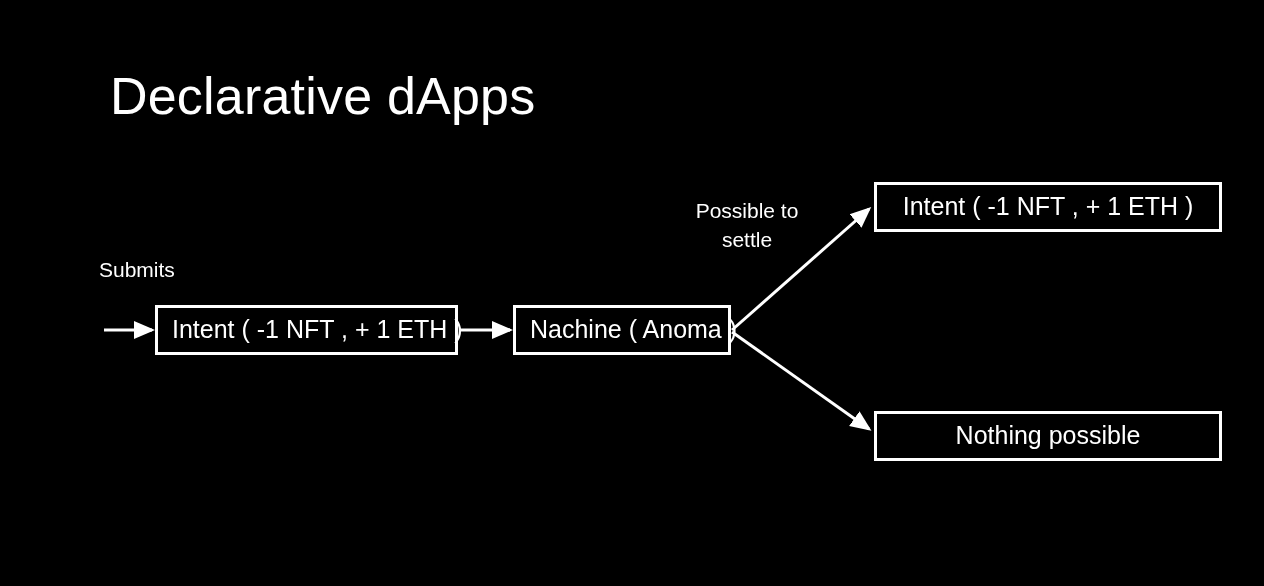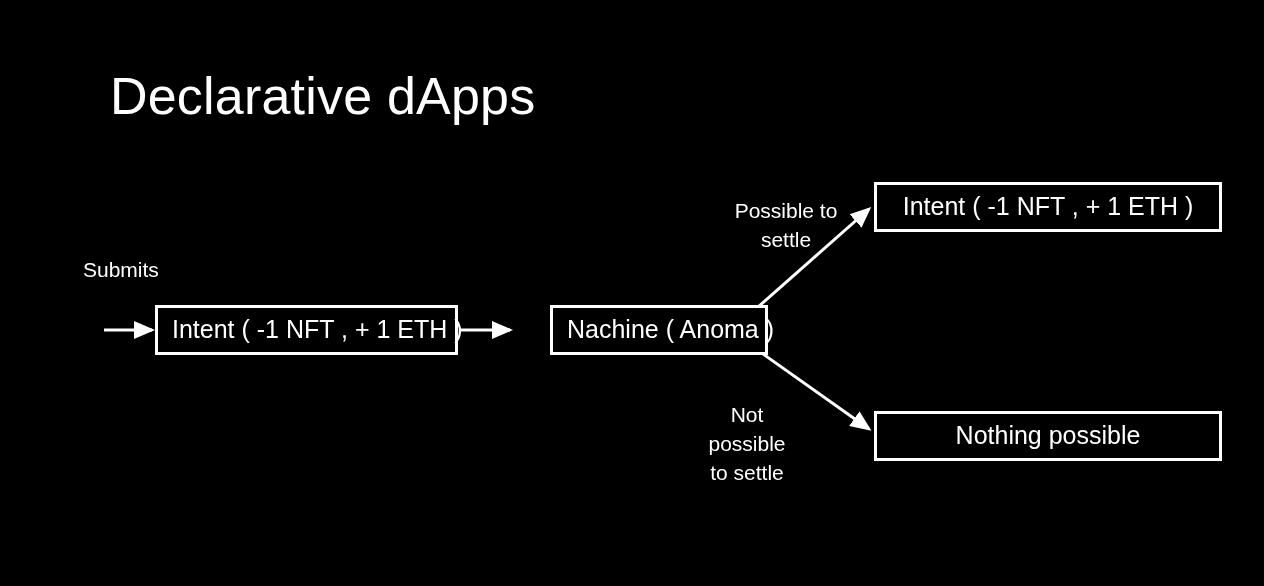--- a/index.html
+++ b/index.html
@@ -36,33 +36,33 @@
     align-items: center;
     font-size: 25px;
     line-height: 1.1;
     white-space: nowrap;
   }
   .node.center { justify-content: center; }
   .node.left   { justify-content: flex-start; padding-left: 14px; }
 
   #node-user      { left: 25px;  top: 306px; width: 78px;  height: 49px; justify-content: center; }
   #node-intent-in { left: 155px; top: 305px; width: 303px; height: 50px; }
-  #node-machine   { left: 513px; top: 305px; width: 218px; height: 50px; margin-left: 37px; }
+  #node-machine   { left: 513px; top: 305px; width: 218px; height: 50px; }
   #node-intent-ok { left: 874px; top: 182px; width: 348px; height: 50px; }
   #node-nothing   { left: 874px; top: 411px; width: 348px; height: 50px; }
 
   .label {
     position: absolute;
     font-size: 21px;
     line-height: 29px;
     color: #ffffff;
     white-space: pre-line;
   }
-  #label-submits { left: 83px;  top: 255px; text-align: center; }
-  #label-possible { left: 688px; top: 196px; width: 118px; text-align: center; margin-left: 39px; }
+  #label-submits { left: 99px;  top: 255px; text-align: center; }
+  #label-possible { left: 688px; top: 196px; width: 118px; text-align: center; }
   #label-not-possible { left: 690px; top: 400px; width: 114px; text-align: center; }
 
   .connector { position: absolute; left: 0; top: 0; width: 1264px; height: 586px; pointer-events: none; }
 </style>
 </head>
 <body>
 
 <div id="slide">
 
   <div class="title">Declarative dApps</div>
@@ -106,17 +106,14 @@
 
   <div class="node center" id="node-nothing">
     <span>Nothing possible</span>
   </div>
 
   <div class="label" id="label-submits">Submits</div>
 
   <div class="label" id="label-possible">Possible to
 settle</div>
 
-  <div class="label" id="label-not-possible">Not
-possible
-to settle</div>
 
 </div>
 
 </body></html>

